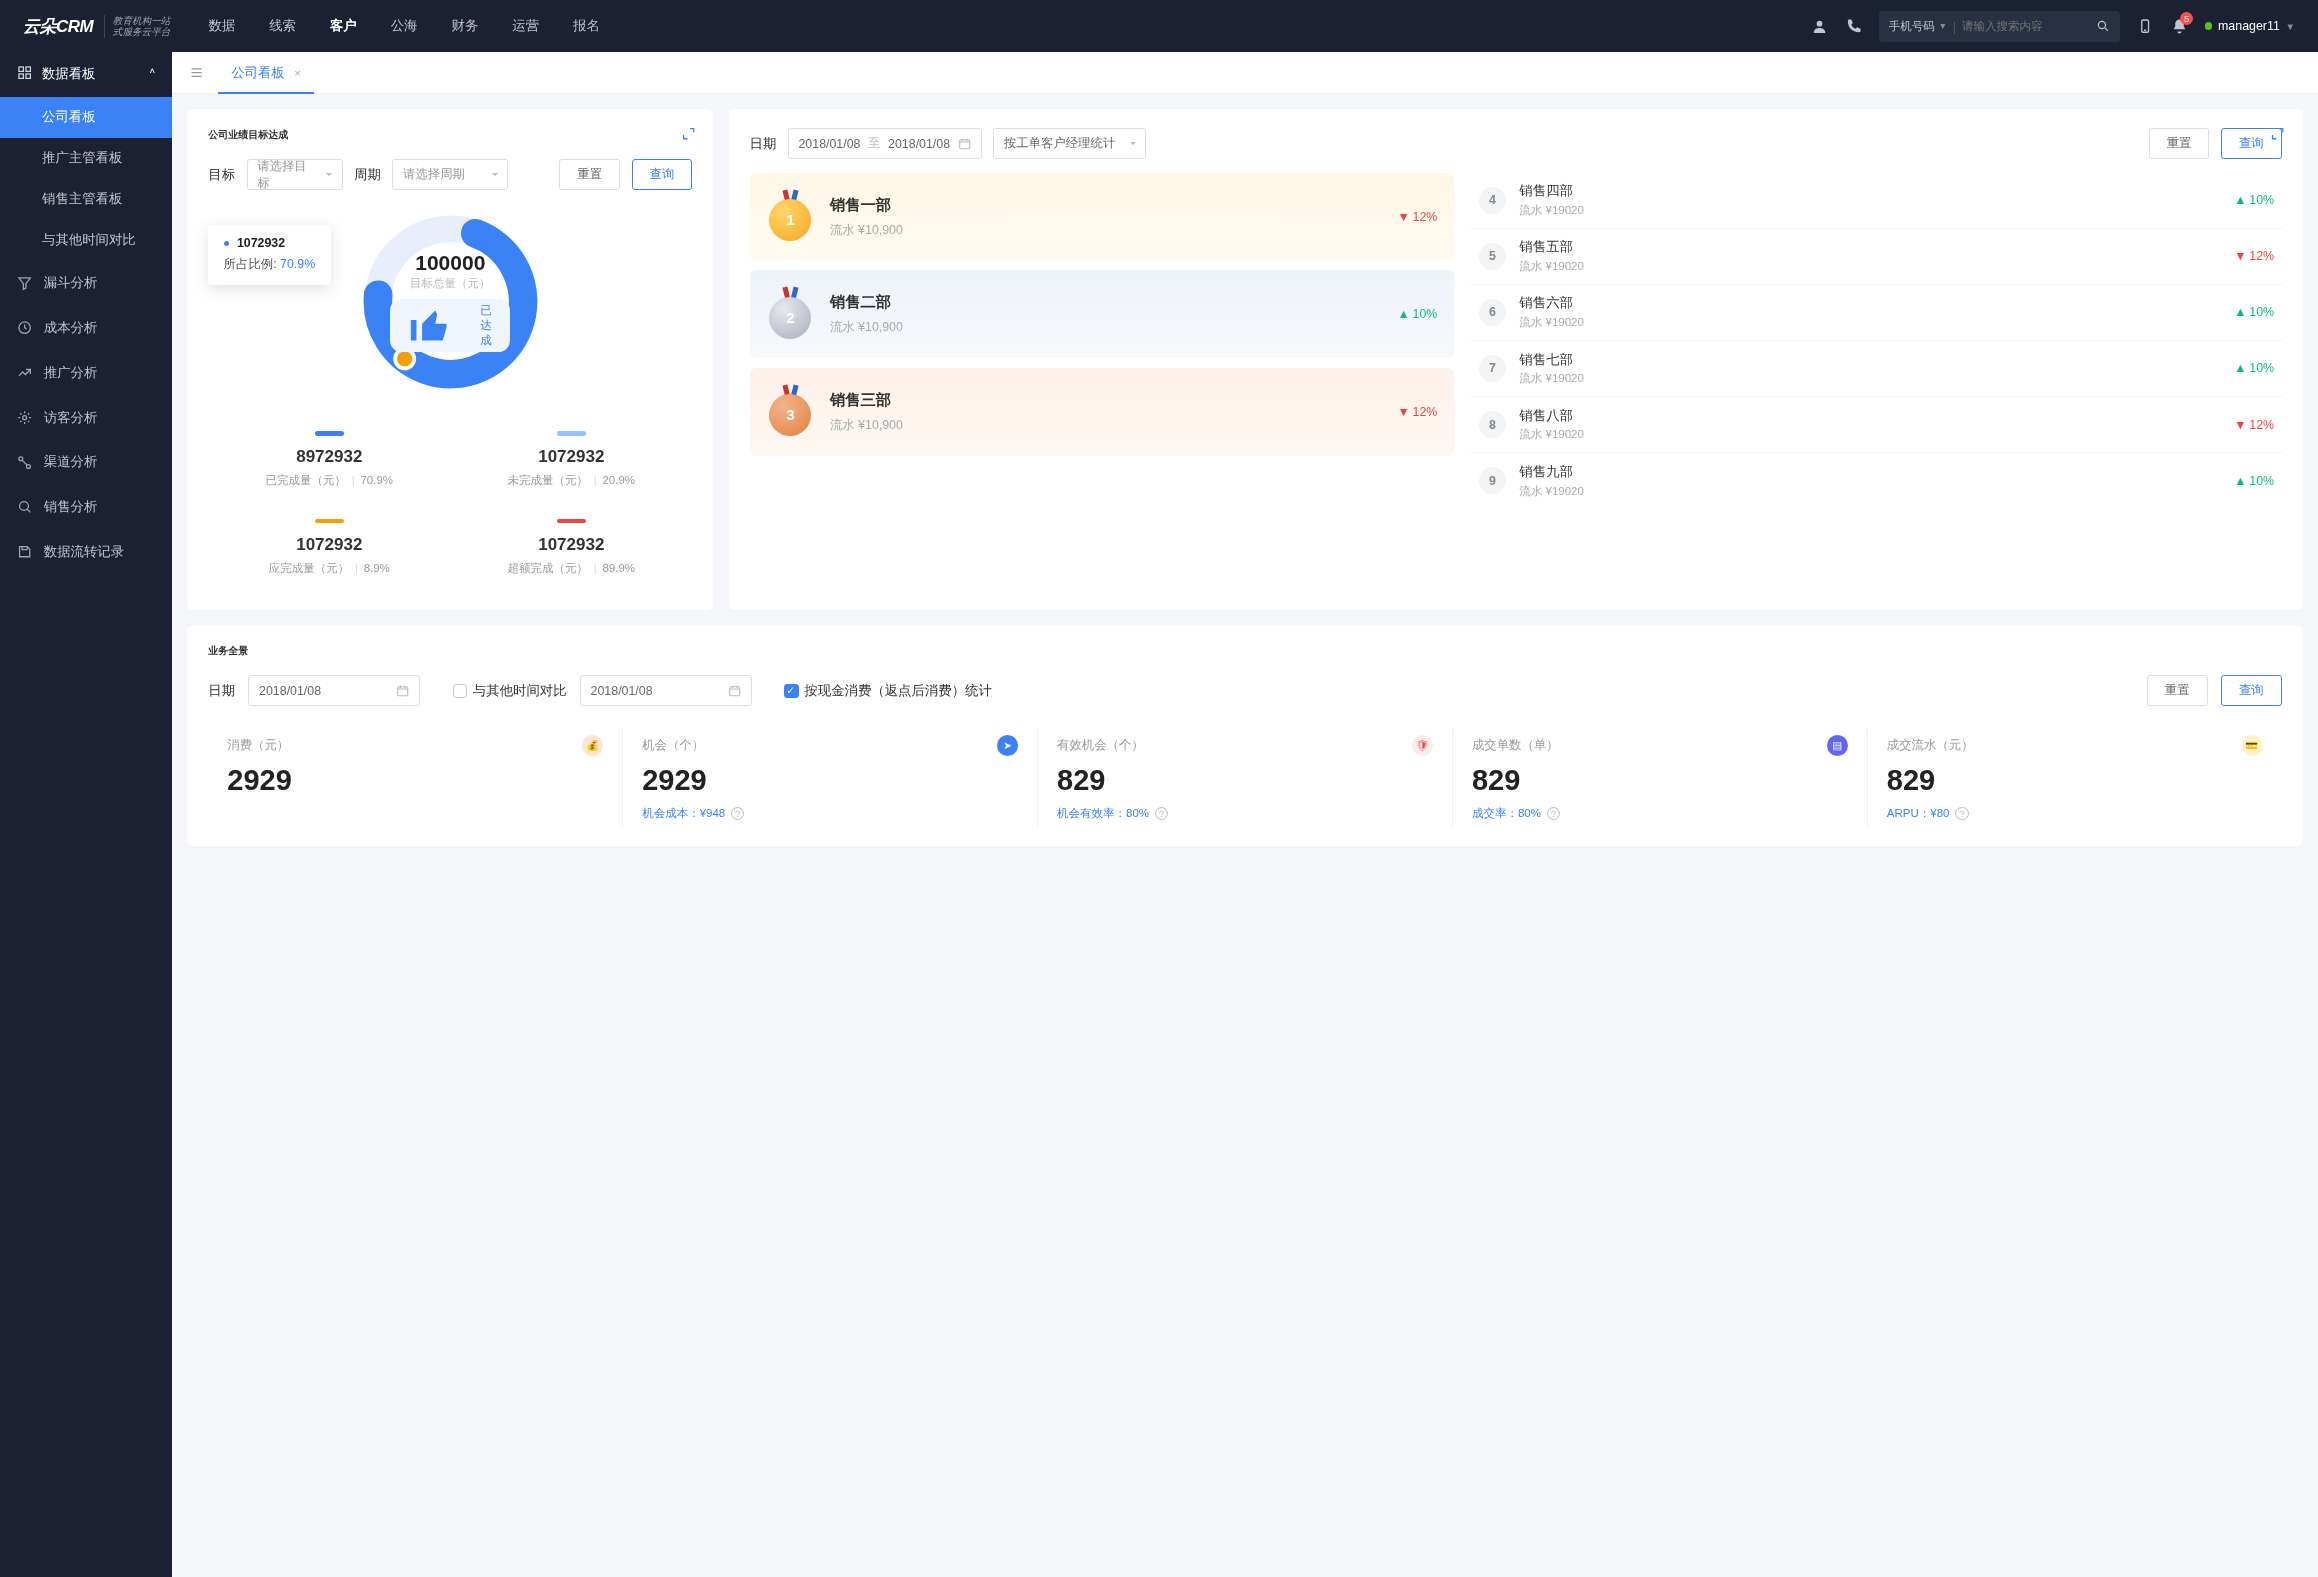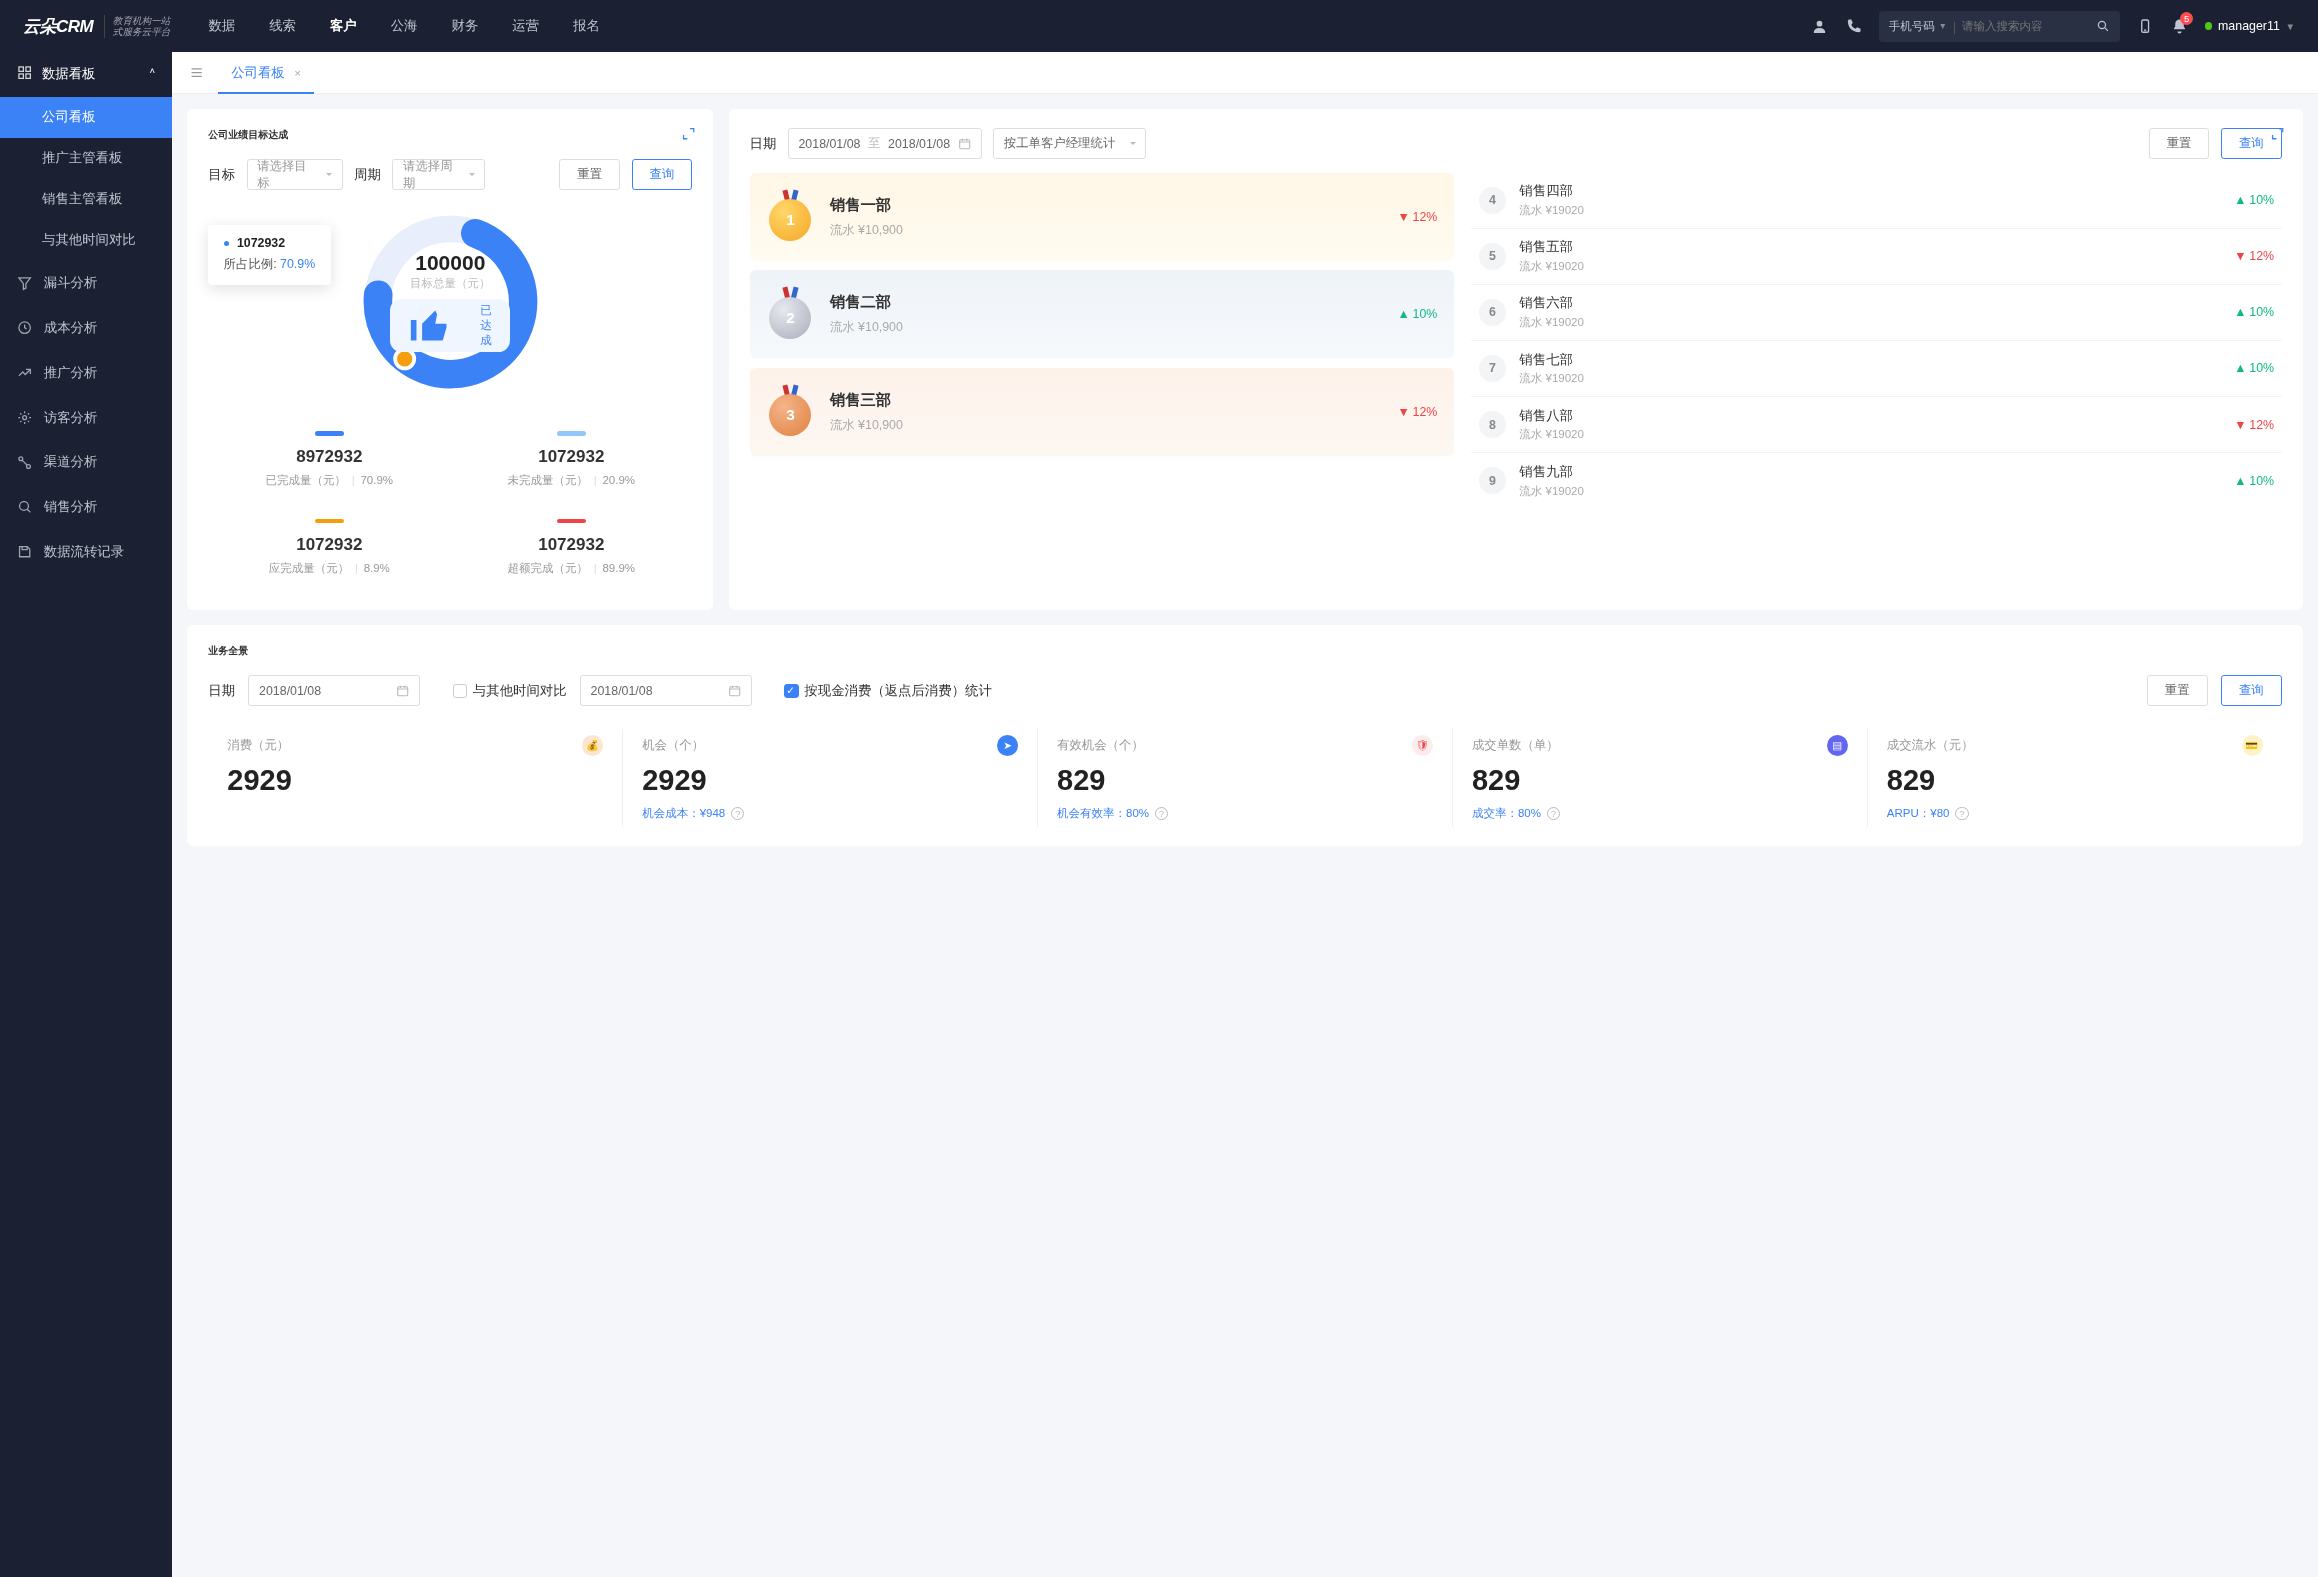--- a/index.html
+++ b/index.html
@@ -296,21 +296,21 @@
               <svg viewBox="0 0 24 24" width="15.3" height="15.3" fill="none" stroke="currentColor" stroke-width="2">
                 <path d="M4 14v6h6M20 10V4h-6"></path>
               </svg>
             </span>
           <div class="filter-row">
             <span class="filter-label">目标</span>
             <span class="sel" style="width:96px;">
                 <span>请选择目标</span>
               </span>
             <span class="filter-label">周期</span>
-            <span class="sel" style="width:93px;">
+            <span class="sel" style="width:116px;">
                 <span>请选择周期</span>
               </span>
             <span class="spacer"></span>
             <span class="btn btn-default">重置</span>
             <span class="btn btn-primary-outline">查询</span>
           </div>
 
           <div class="donut-wrap">
             <div class="tooltip">
               <div class="headv">

